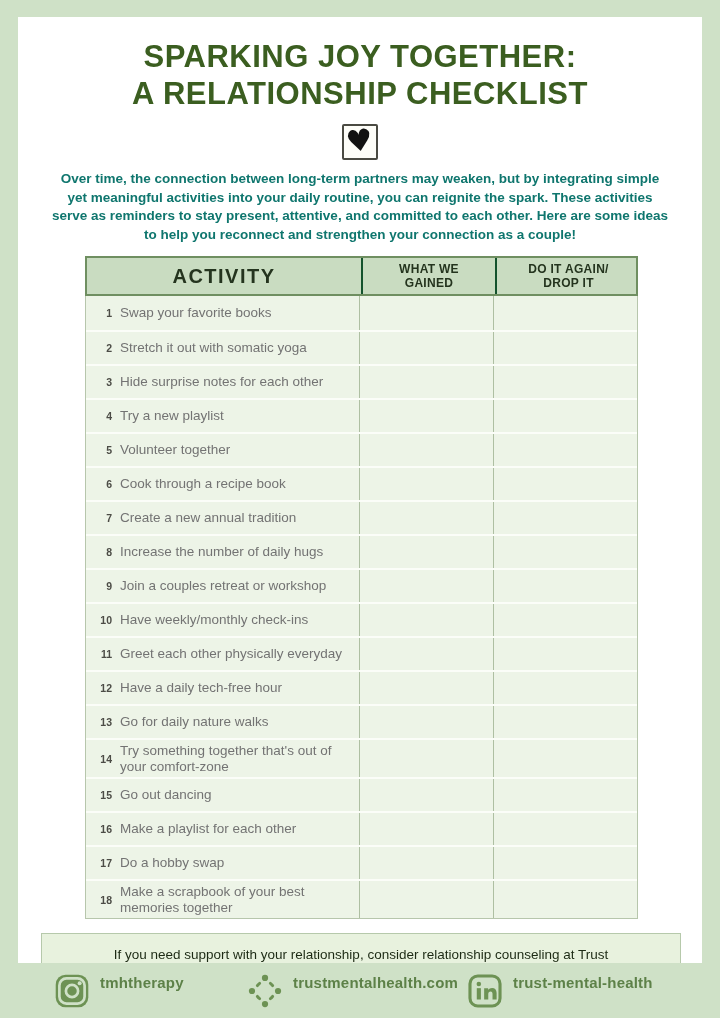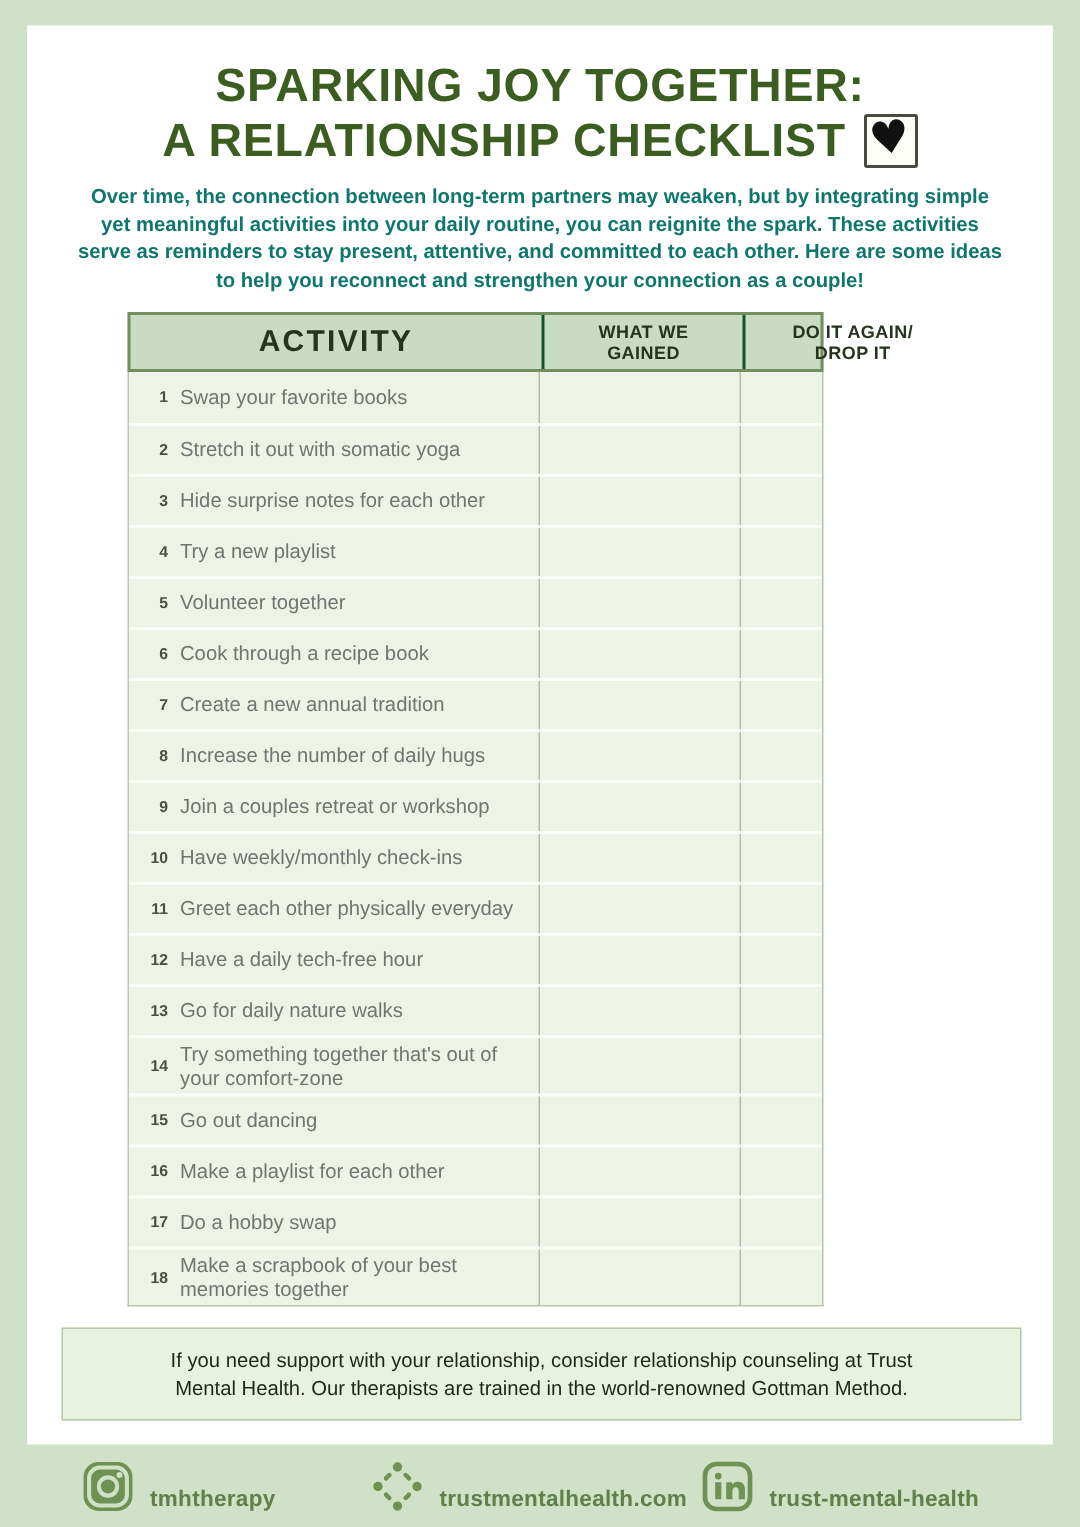--- a/index.html
+++ b/index.html
@@ -21,21 +21,21 @@
 
   
   .title-block { margin-top: 21px; text-align: center; }
   .title-line {
     font-size: 31px;
     font-weight: bold;
     letter-spacing: 0.5px;
     color: #3b5e20;
     line-height: 37px;
   }
-  .title-line2 { display: flex; justify-content: center; align-items: center; gap: 12px; }
+  .title-line2 { display: flex; justify-content: center; align-items: center; gap: 12px; flex-direction: column; }
   .heart-box {
     display: inline-flex;
     width: 36px; height: 36px;
     border: 2px solid #4a4a42;
     background: #fdfdf8;
     align-items: center; justify-content: center;
     border-radius: 2px;
   }
   .heart-box .heart {
     font-size: 30px;
@@ -53,21 +53,21 @@
     font-size: 13.5px;
     font-weight: bold;
     color: #0f766e;
     line-height: 18.5px;
   }
 
   
   .table {
     position: relative;
     margin: 12px 0 0 67px;
-    width: 464px;
+    width: 553px;
   }
   .thead {
     display: grid;
     grid-template-columns: 274px 134px 145px;
     background: #c9dcc1;
     border: 2px solid #6f8f61;
     height: 40px;
   }
   .thead .hcell {
     display: flex; flex-direction: column;
@@ -130,21 +130,21 @@
   
   .social-bar {
     position: absolute;
     left: 0; top: 963px;
     width: 720px; height: 55px;
   }
   .social-item {
     position: absolute;
     top: 50%;
     transform: translateY(-50%);
-    display: flex; align-items: flex-end; gap: 11px;
+    display: flex; align-items: flex-start; gap: 11px;
   }
   .social-item .handle {
     font-size: 15px;
     font-weight: bold;
     color: #5d8148;
     letter-spacing: 0.2px;
   }
   .si-1 { left: 55px; }
   .si-2 { left: 248px; }
   .si-3 { left: 468px; }

